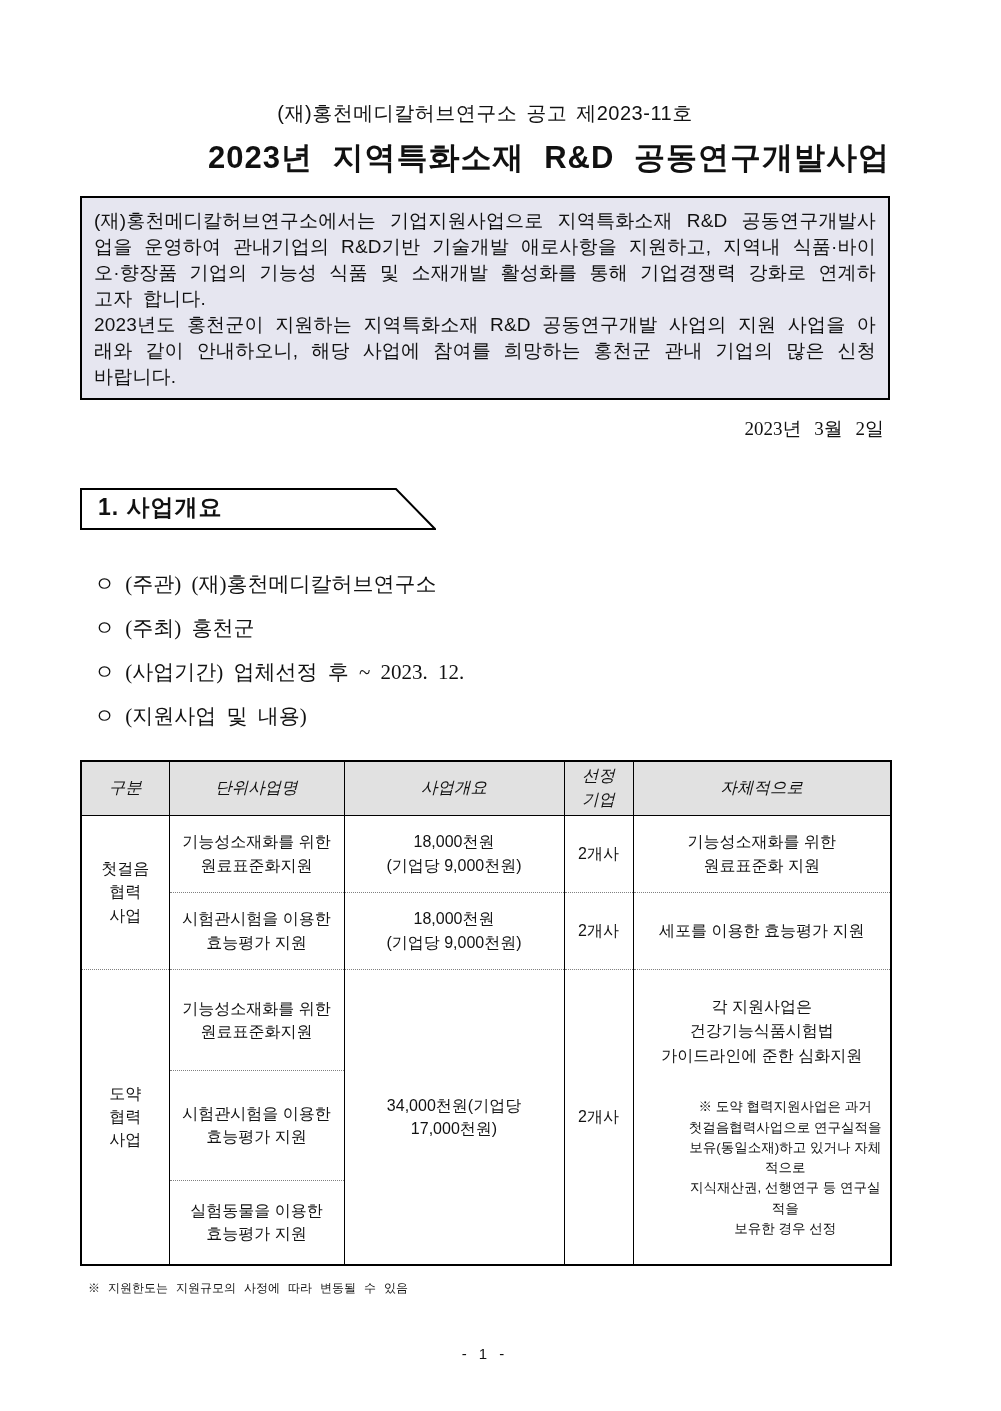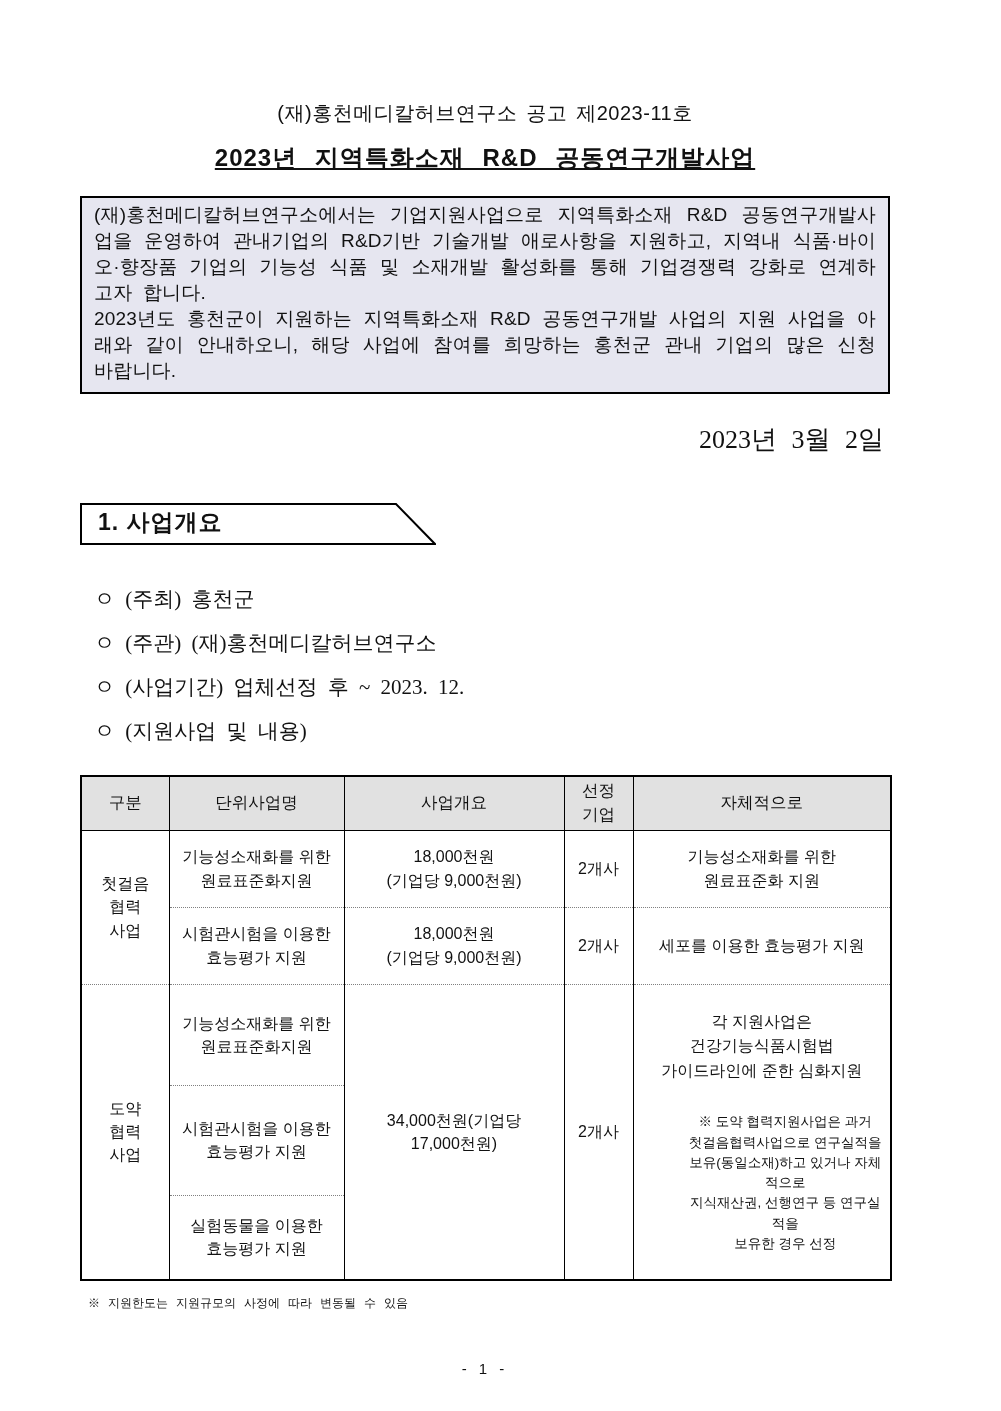--- a/index.html
+++ b/index.html
@@ -14,46 +14,45 @@
   }
   .doc-number {
     margin-top: 100px;
     text-align: center;
     font-size: 20px;
     word-spacing: 3px;
     letter-spacing: 0.5px;
   }
   .title {
     margin-top: 8px;
-    text-align: center;
-    font-size: 24px;
+    text-align: right;
+    font-size: 31px;
     font-weight: bold;
     line-height: 45px;
     letter-spacing: 1px;
     word-spacing: 10px;
-    text-decoration: underline;
   }
   .intro-box {
     margin-top: 16px;
     background: #e6e6f0;
     border: 2px solid #000;
-    padding: 4px 12px 8px 12px;
+    padding: 10px 12px 8px 12px;
     font-size: 19px;
     line-height: 26px;
     text-align: justify;
     word-spacing: 5px;
     letter-spacing: 0.2px;
   }
   .closing-date, .closing-signature {
     font-family: "Liberation Serif", serif;
     text-align: right;
   }
   .closing-date {
-    margin-top: 28px;
-    font-size: 26px;
+    margin-top: 16px;
+    font-size: 19px;
     word-spacing: 8px;
     padding-right: 6px;
   }
   .closing-signature {
     margin-top: 8px;
     font-size: 22px;
     letter-spacing: 2px;
   }
   .section-banner {
     position: relative;
@@ -94,21 +93,21 @@
     font-weight: normal;
     white-space: pre-line;
     line-height: 1.45;
     padding: 2px 4px;
   }
   .support-table th {
     background: #e1e1e1;
     border-bottom: 1px solid #000;
     font-size: 16.5px;
   }
-  .r-head { height: 54px; }
+  .r-head { height: 54px; font-style: italic; }
   .r1, .r2 { height: 77px; }
   .r3 { height: 74px; }
   .r4 { height: 80px; }
   .r5 { height: 62px; }
   .dt { border-top: 1px dotted #808080; }
   .content-main { display: block; font-size: 16px; line-height: 1.55; }
   .content-note {
     display: block;
     font-size: 13.5px;
     line-height: 1.5;
@@ -148,22 +147,22 @@
   <div class="closing-date">2023년 3월 2일</div>
 
   <div class="section-banner">
     <svg width="356" height="42" viewBox="0 0 356 42">
       <polygon points="1,1 316,1 355,41 1,41" fill="#ffffff" stroke="#000000" stroke-width="2"></polygon>
     </svg>
     <span class="banner-label">1. 사업개요</span>
   </div>
 
   <div class="bullet-list">
+    <div class="bullet-item">ㅇ (주관) (재)홍천메디칼허브연구소</div>
     <div class="bullet-item">ㅇ (주최) 홍천군</div>
-    <div class="bullet-item">ㅇ (주관) (재)홍천메디칼허브연구소</div>
     <div class="bullet-item">ㅇ (사업기간) 업체선정 후 ~ 2023. 12.</div>
     <div class="bullet-item">ㅇ (지원사업 및 내용)</div>
   </div>
 
   <table class="support-table">
     <colgroup>
       <col style="width:88px">
       <col style="width:175px">
       <col style="width:220px">
       <col style="width:69px">

